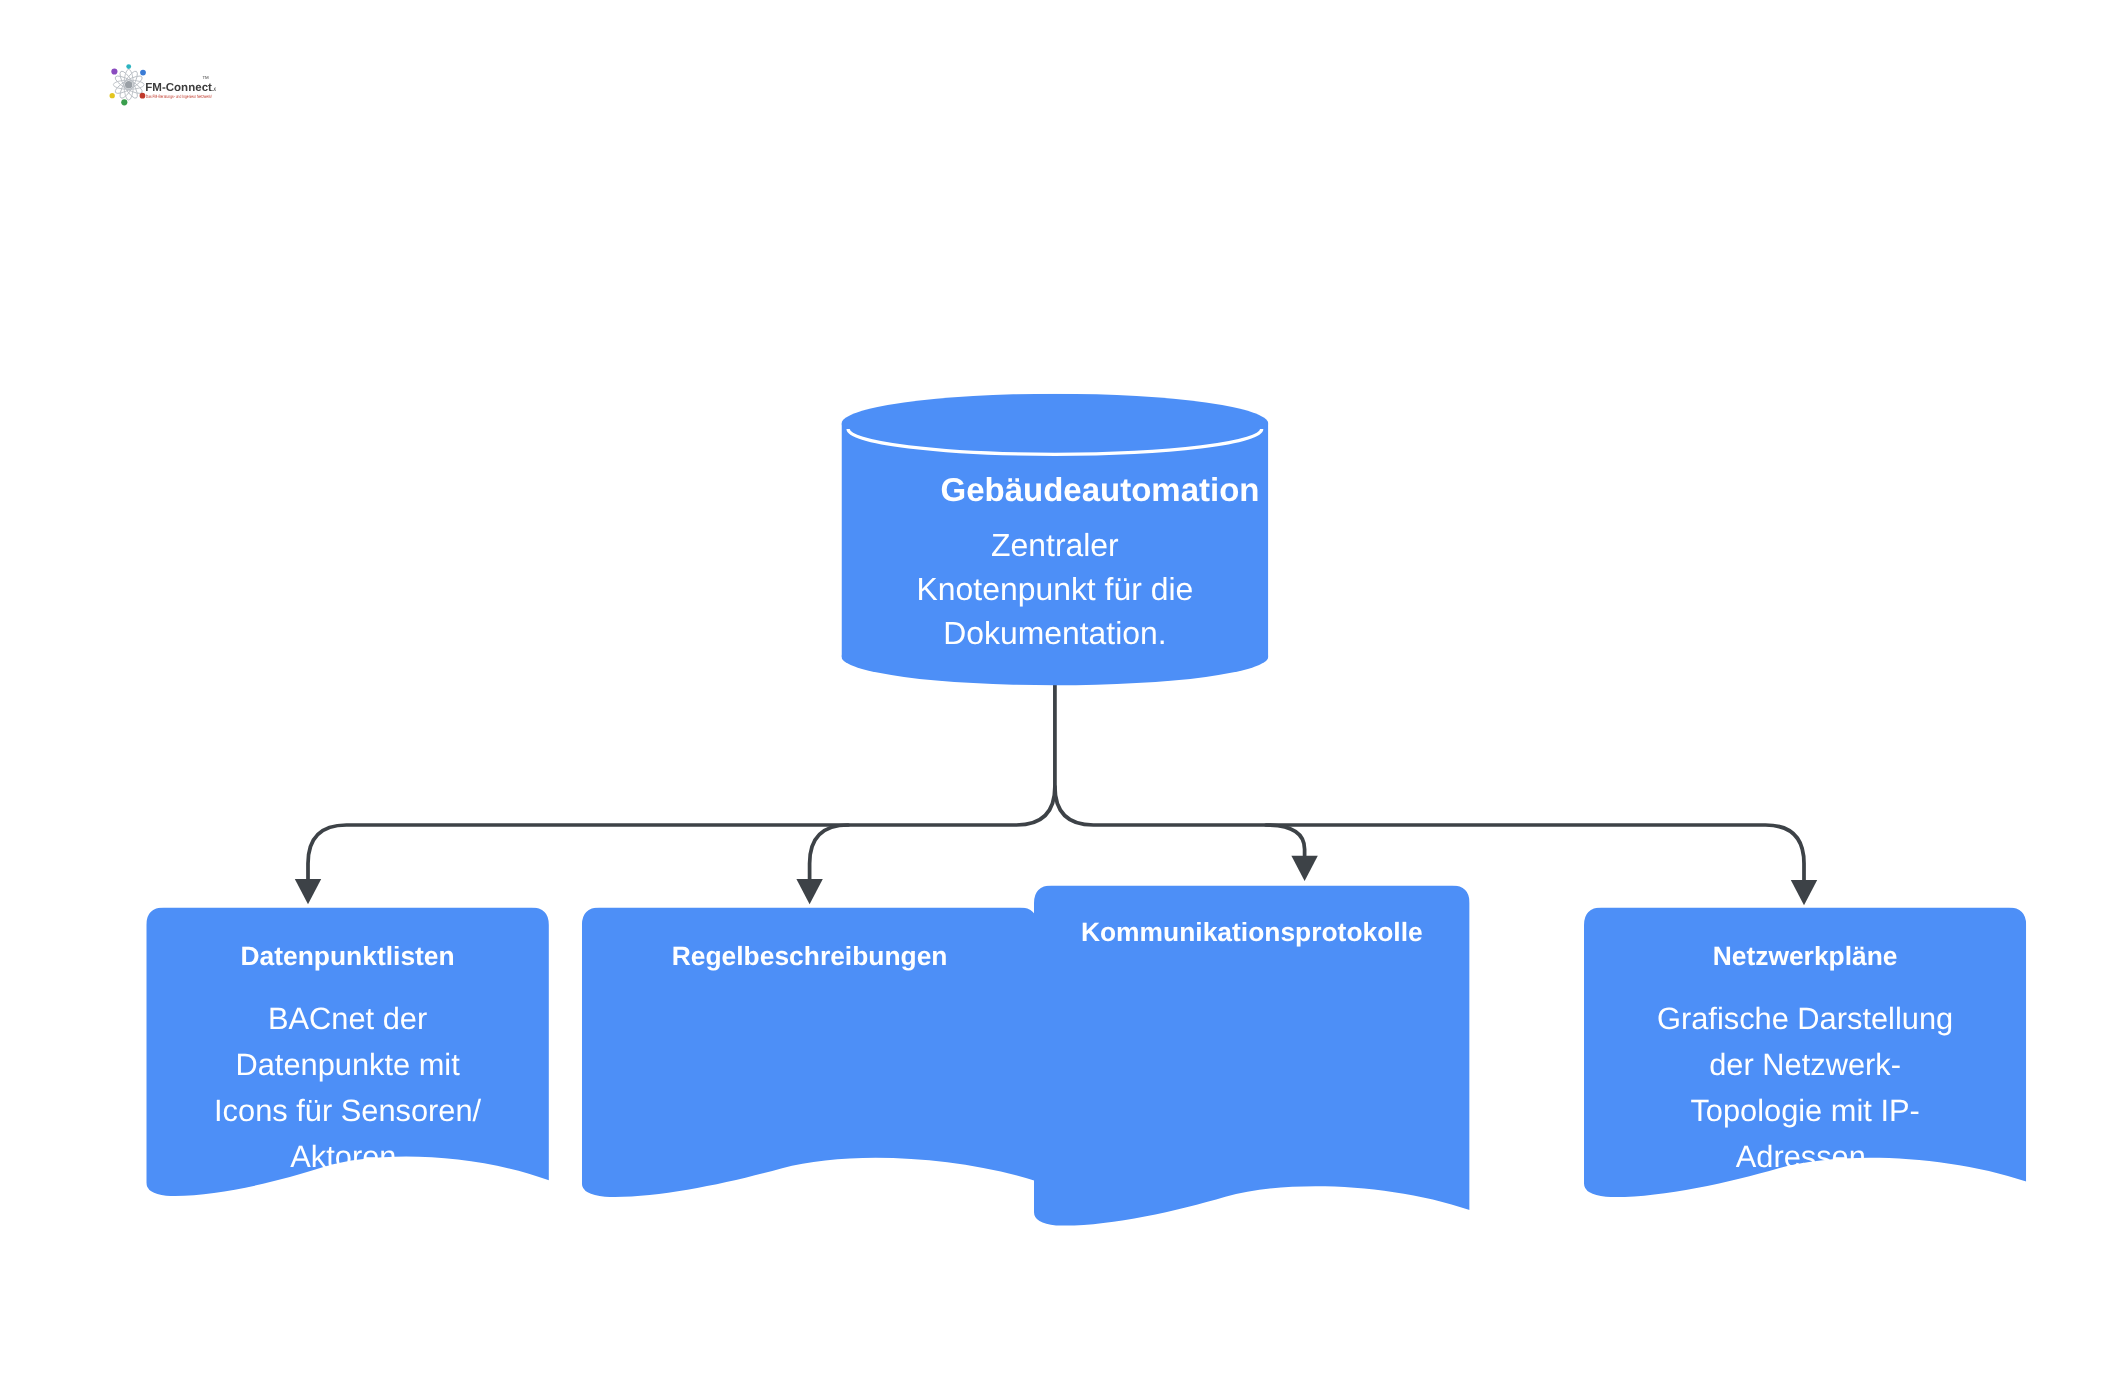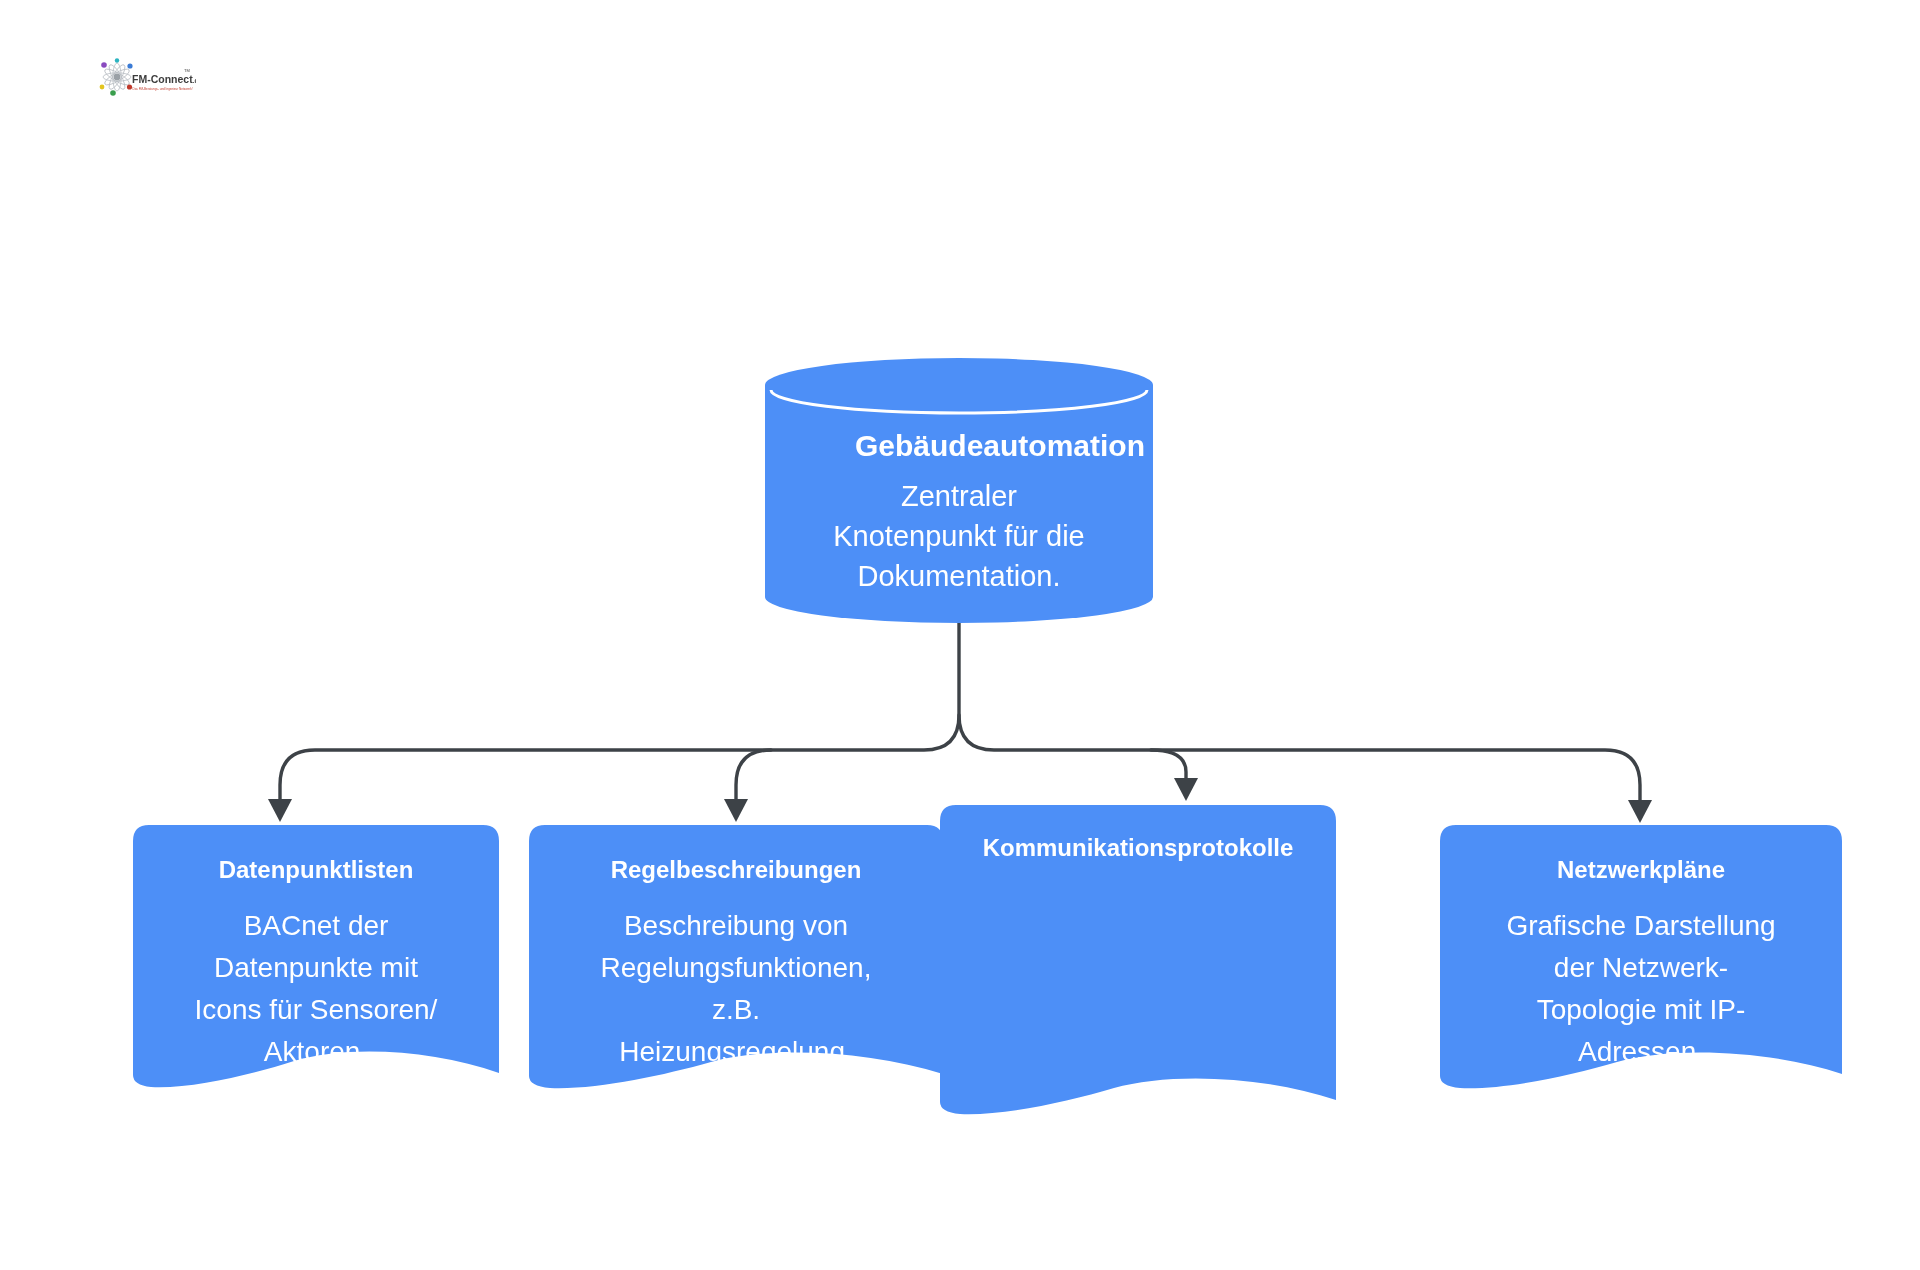--- a/index.html
+++ b/index.html
@@ -97,26 +97,20 @@
       <div>Icons für Sensoren/</div>
       <div>Aktoren.</div>
     </div>
   </div>
 
   <div class="node card" style="left:529px;top:825px;width:414px;height:267px;">
     <svg class="shape" width="414" height="267" viewBox="0 0 414 267">
       <path fill="#4d8ff7" d="M0,16 Q0,0 16,0 L398,0 Q414,0 414,16 L414,249 C339,225 240,221 182,237 C132,251 66,265 21,263 Q0,261 0,251 Z"></path>
     </svg>
     <div class="node-title">Regelbeschreibungen</div>
-    <div class="node-body">
-      <div>Beschreibung von</div>
-      <div>Regelungsfunktionen,</div>
-      <div>z.B.</div>
-      <div>Heizungsregelung.</div>
-    </div>
   </div>
 
   <div class="node card card3" style="left:940px;top:805px;width:396px;height:313px;">
     <svg class="shape" width="396" height="313" viewBox="0 0 396 313">
       <path fill="#4d8ff7" d="M0,16 Q0,0 16,0 L380,0 Q396,0 396,16 L396,295 C325,271 230,267 174,283 C127,297 63,311 20,309 Q0,307 0,297 Z"></path>
     </svg>
     <div class="node-title">Kommunikationsprotokolle</div>
   </div>
 
   <div class="node card" style="left:1440px;top:825px;width:402px;height:267px;">

